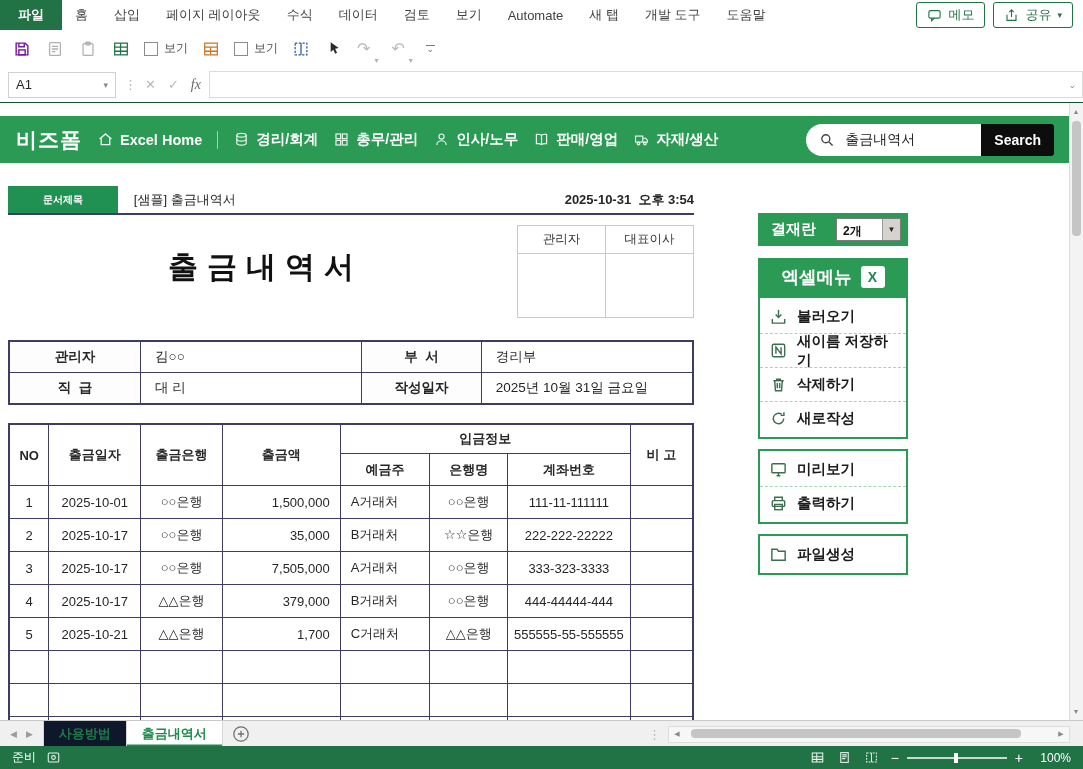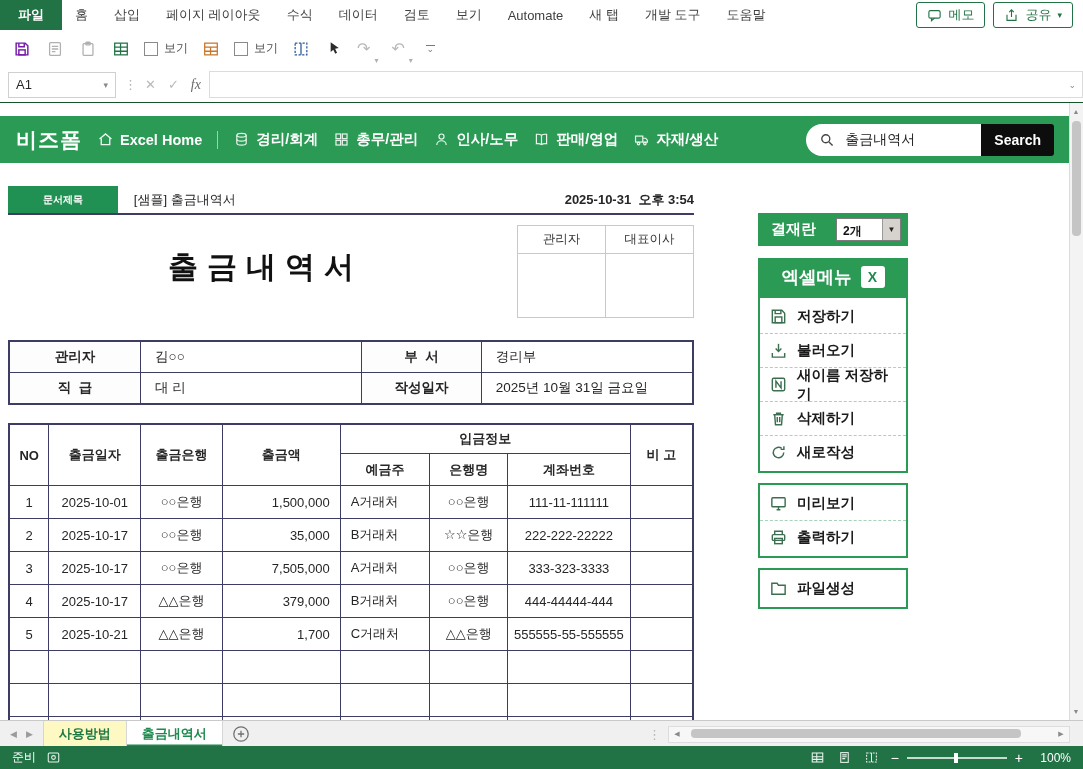--- a/index.html
+++ b/index.html
@@ -98,21 +98,21 @@
   .vscroll{position:absolute;top:0;right:0;bottom:0;width:13px;background:#f3f3f3;border-left:1px solid #dcdcdc;}
   .vs-btn{position:absolute;left:0;width:12px;height:15px;display:flex;align-items:center;justify-content:center;font-size:7px;color:#8a8a8a;}
   .vs-up{top:1px;}
   .vs-down{bottom:1px;}
   .vs-thumb{position:absolute;left:2px;width:9px;top:18px;height:115px;background:#c5c5c5;border-radius:4px;}
 
   
   .tabbar{position:absolute;left:0;right:0;top:720px;height:26px;background:#f0f0f0;border-top:1px solid #c9c9c9;display:flex;align-items:stretch;}
   .tab-nav{display:flex;align-items:center;gap:9px;padding:0 10px;color:#9b9b9b;font-size:9px;}
   .sheet-tab{display:flex;align-items:center;padding:0 15px;font-size:13px;border-right:1px solid #d6d6d6;cursor:pointer;}
-  .sheet-tab.inactive{background:#fef9c3;color:#1d7a45;font-weight:bold;border-left:1px solid #d6d6d6;}
+  .sheet-tab.inactive{background:#0f172a;color:#1d7a45;font-weight:bold;border-left:1px solid #d6d6d6;}
   .sheet-tab.active{background:#fff;color:#1f8a4f;font-weight:bold;box-shadow:inset 0 -2.5px 0 #1f8a4f;}
   .add-sheet{width:18px;height:18px;margin:auto 9px;color:#6f6f6f;}
   .tab-right{margin-left:auto;display:flex;align-items:center;gap:7px;padding-right:13px;}
   .hscroll{display:flex;align-items:center;width:400px;height:15px;background:#f7f7f7;border:1px solid #ddd;}
   .hs-btn{width:16px;text-align:center;font-size:7px;color:#8a8a8a;}
   .hs-track{flex:1;position:relative;height:100%;}
   .hs-thumb{position:absolute;left:6px;top:2px;height:9px;width:330px;background:#c5c5c5;border-radius:4px;}
 
   
   .statusbar{position:absolute;left:0;right:0;top:746px;height:23px;background:#217346;color:#fff;display:flex;align-items:center;font-size:12px;padding:0 12px;gap:10px;}
@@ -466,28 +466,20 @@
           <span class="ddbtn">▼</span>
         </div>
       </div>
       <div class="menu-header">
         <span>엑셀메뉴</span>
         <span class="xl-badge">X</span>
       </div>
       <div class="menu-box">
         <div class="menu-item">
           <svg class="mi-icon" viewBox="0 0 20 20" fill="none" stroke="currentColor" stroke-width="1.5">
-              <path d="M3.5 3.5h10l3 3v10h-13z"></path>
-              <path d="M6.5 3.5v3.5h6V3.5"></path>
-              <rect x="6.5" y="10.5" width="7" height="6"></rect>
-            </svg>
-          <span>저장하기</span>
-        </div>
-        <div class="menu-item">
-          <svg class="mi-icon" viewBox="0 0 20 20" fill="none" stroke="currentColor" stroke-width="1.5">
               <path d="M10 3v7.5"></path>
               <path d="M7 8l3 3 3-3"></path>
               <path d="M3.5 12.5V17h13v-4.5"></path>
             </svg>
           <span>불러오기</span>
         </div>
         <div class="menu-item">
           <svg class="mi-icon" viewBox="0 0 20 20" fill="none" stroke="currentColor" stroke-width="1.5">
               <rect x="3.5" y="3.5" width="13" height="13" rx="1.5"></rect>
               <path d="M7.3 13.5v-7l5.4 7v-7"></path>

